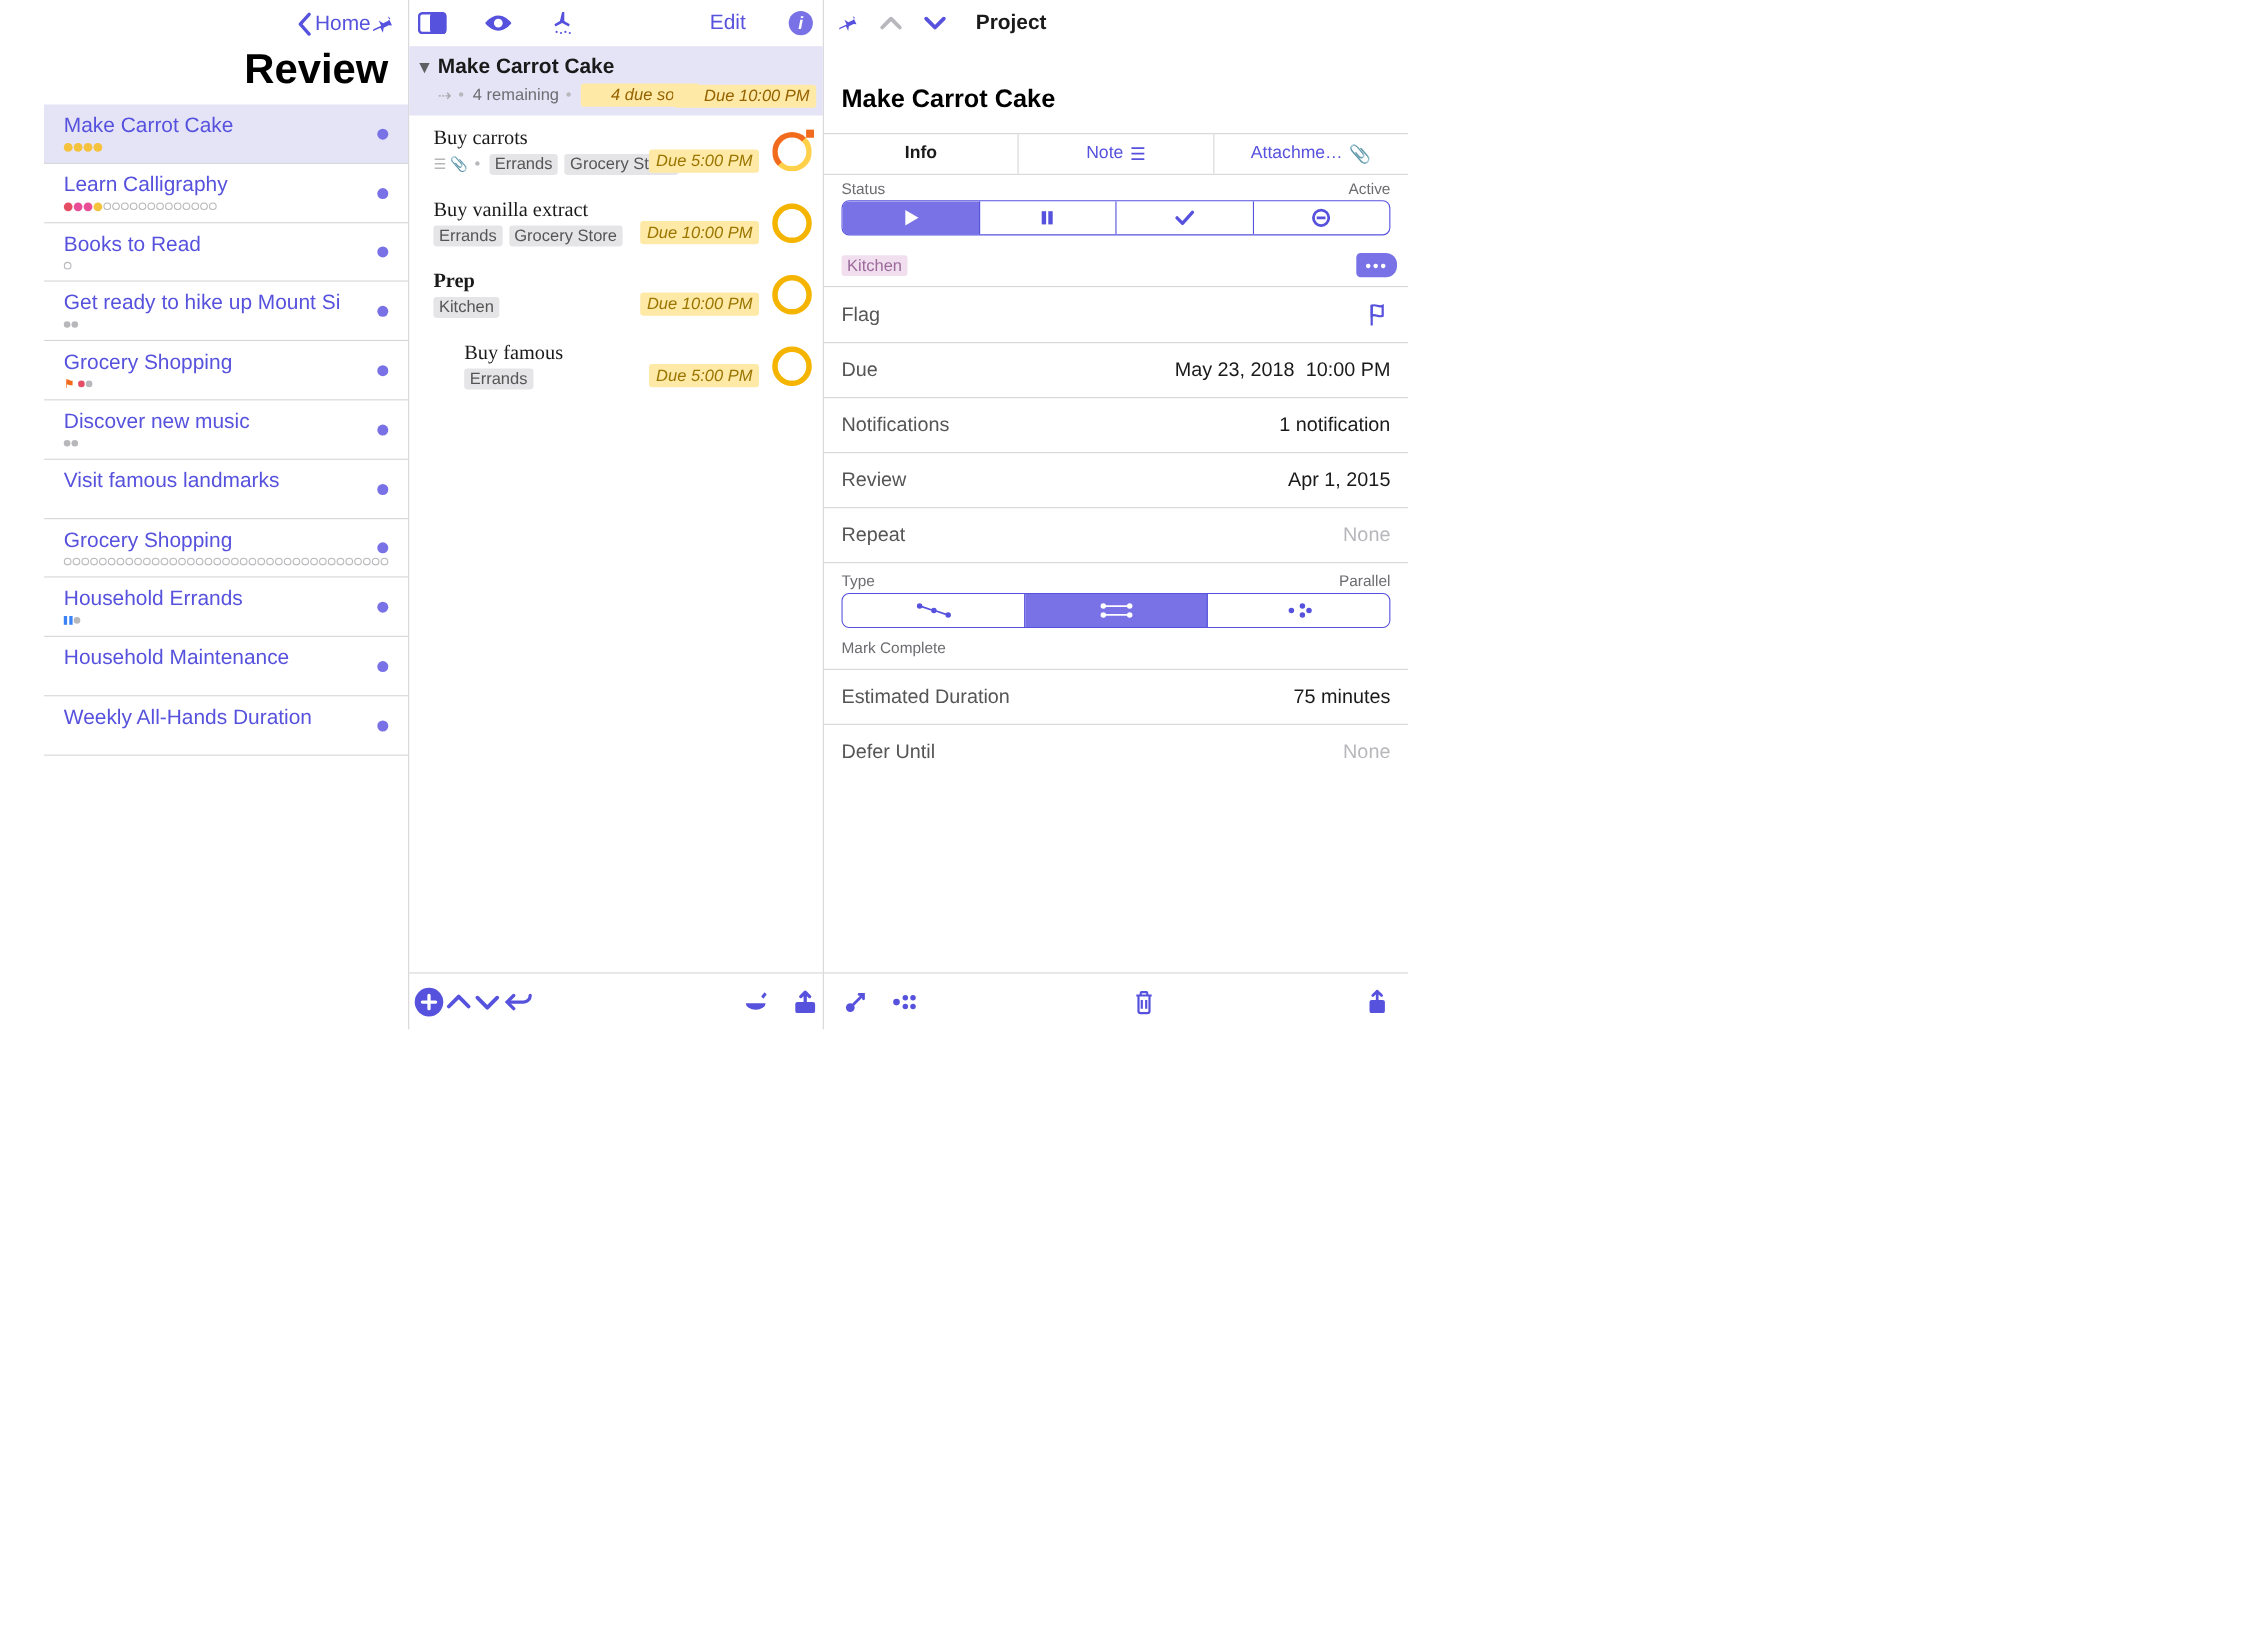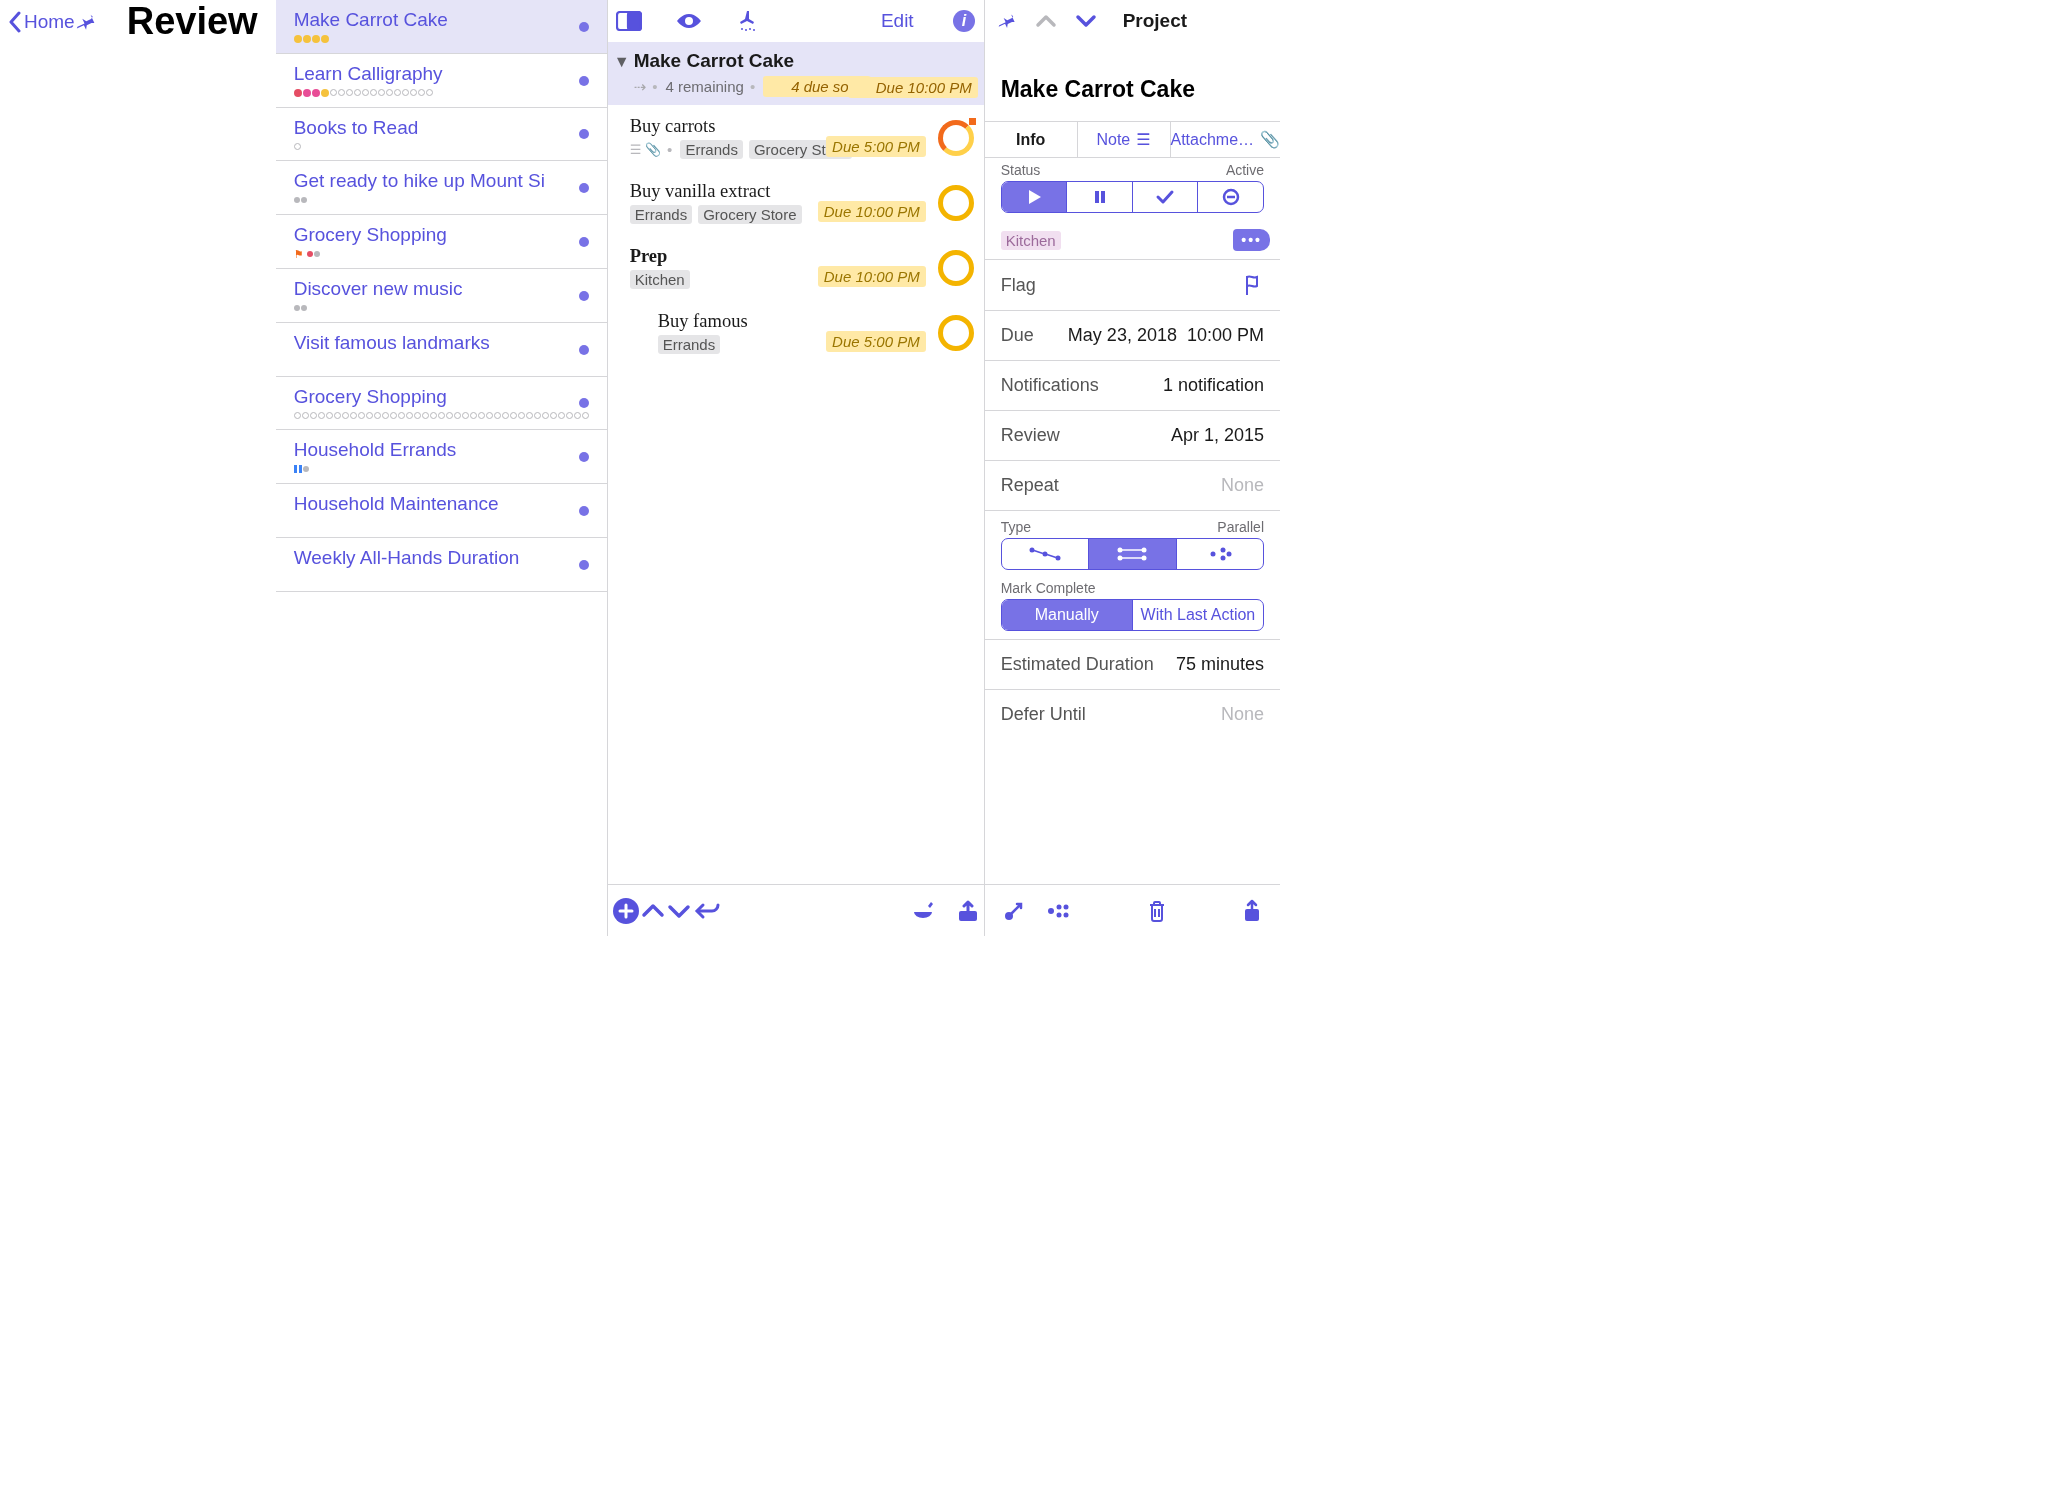--- a/index.html
+++ b/index.html
@@ -20,21 +20,21 @@
   --yellow:#f5c23d;
   --pink-bg:#f1dff0;
   --pink-text:#9c6a9b;
 }
 *{box-sizing:border-box;font-family:-apple-system,"SF Pro Text","Helvetica Neue",Arial,sans-serif;-webkit-font-smoothing:antialiased;}
 html,body{margin:0;padding:0;height:100%;background:#fff;}
 body{width:1280px;height:936px;overflow:hidden;}
 .app{display:flex;height:100%;}
 
 
-.sidebar{flex:0 0 372px;border-right:1px solid var(--border);display:flex;flex-direction:row;}
+.sidebar{flex:0 0 372px;border-right:1px solid var(--border);display:flex;flex-direction:column;align-items:flex-end;}
 .sidebar-top{display:flex;align-items:center;justify-content:space-between;padding:6px 12px 4px 8px;height:42px;}
 .back-home{display:flex;align-items:center;color:var(--purple);font-size:19px;font-weight:400;cursor:pointer;}
 .back-home svg{margin-right:2px;}
 .sb-title{font-size:38px;font-weight:700;padding:0 18px 10px;}
 
 .proj{padding:9px 18px 10px;border-bottom:1px solid var(--border);position:relative;cursor:pointer;}
 .proj.selected{background:var(--purple-light);}
 .proj-name{color:var(--purple);font-size:19px;font-weight:400;margin-bottom:4px;}
 .proj-dot{position:absolute;right:18px;top:50%;transform:translateY(-50%);width:10px;height:10px;border-radius:50%;background:var(--purple-mid);}
 
@@ -540,24 +540,20 @@
             <circle cx="16" cy="5" r="2.5"></circle>
             <circle cx="16" cy="13" r="2.5"></circle>
             <circle cx="22" cy="9" r="2.5"></circle>
           </svg>
         </div>
     </div>
 
     <div class="sec-label" style="padding-top:2px;">
         <span>Mark Complete</span>
       </div>
-    <div class="seg" style="margin-bottom:0;">
-      <div class="btn active" style="font-size:16px;">Manually</div>
-      <div class="btn" style="font-size:16px;">With Last Action</div>
-    </div>
 
     <div class="row" style="border-top:1px solid var(--border);margin-top:8px;">
       <span class="k">Estimated Duration</span>
       <span class="v">75 minutes</span>
     </div>
     <div class="row" style="border-bottom:none;">
       <span class="k">Defer Until</span>
       <span class="v dim">None</span>
     </div>
 

